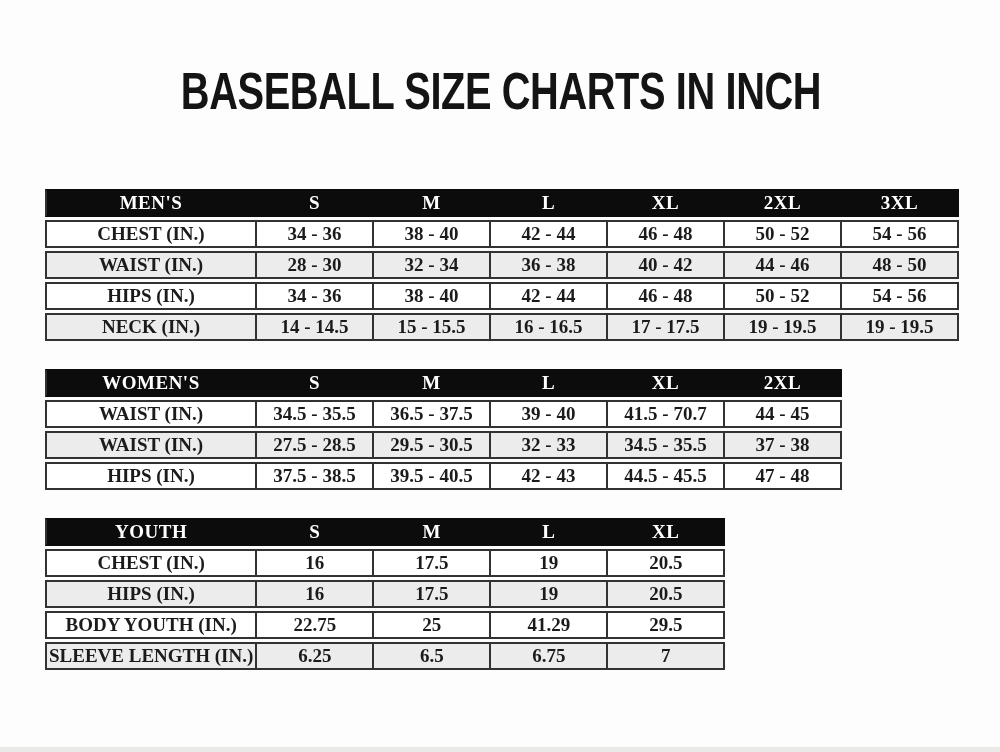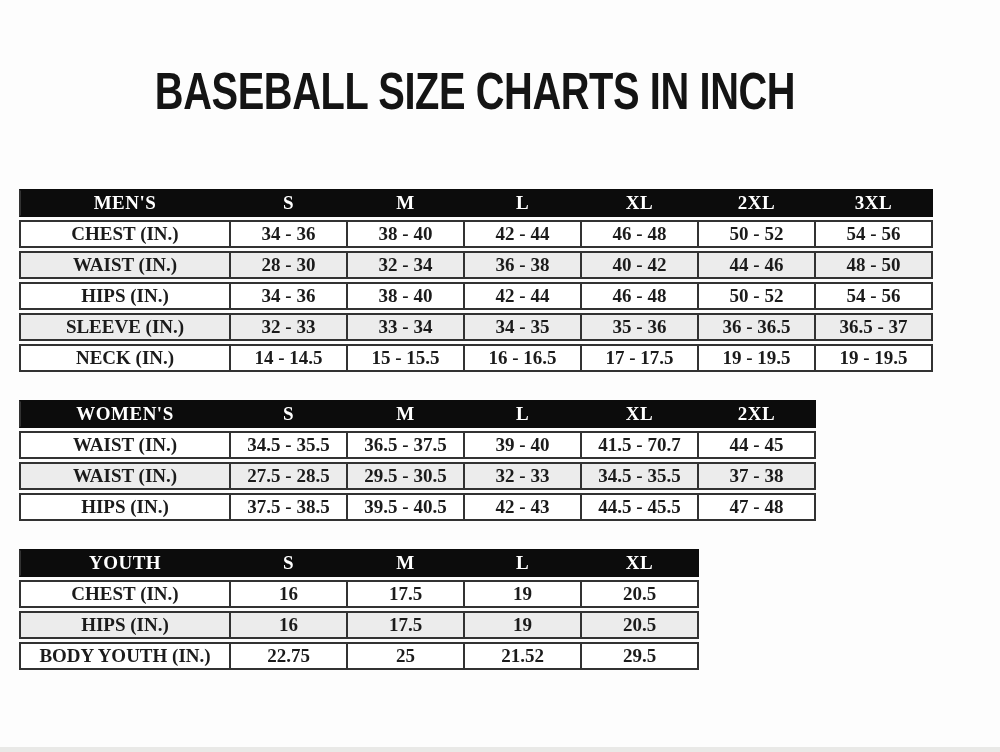--- a/index.html
+++ b/index.html
@@ -11,21 +11,21 @@
     --text: #1b1b1b;
     --page-bg: #fdfdfd;
   }
   * { margin: 0; padding: 0; }
   html, body {
     width: 1000px; height: 752px;
     background: var(--page-bg);
     font-family: "Liberation Sans", sans-serif;
     overflow: hidden; position: relative;
   }
-  .page { padding: 64px 0 0 19px; }
+  .page { padding: 64px 0 0 45px; }
   h1.title {
     width: 912px;
     margin: 0 0 66px 0;
     text-align: center;
     font-size: 51px;
     line-height: 1.1;
     font-weight: bold;
     letter-spacing: -0.5px;
     color: #141414;
     white-space: nowrap;
@@ -120,29 +120,20 @@
           <tr>
             <th>HIPS (IN.)</th>
             <td>34 - 36</td>
             <td>38 - 40</td>
             <td>42 - 44</td>
             <td>46 - 48</td>
             <td>50 - 52</td>
             <td>54 - 56</td>
           </tr>
           <tr>
-            <th>SLEEVE (IN.)</th>
-            <td>32 - 33</td>
-            <td>33 - 34</td>
-            <td>34 - 35</td>
-            <td>35 - 36</td>
-            <td>36 - 36.5</td>
-            <td>36.5 - 37</td>
-          </tr>
-          <tr>
             <th>NECK (IN.)</th>
             <td>14 - 14.5</td>
             <td>15 - 15.5</td>
             <td>16 - 16.5</td>
             <td>17 - 17.5</td>
             <td>19 - 19.5</td>
             <td>19 - 19.5</td>
           </tr>
         </tbody>
       </table>
@@ -225,21 +216,28 @@
             <th>HIPS (IN.)</th>
             <td>16</td>
             <td>17.5</td>
             <td>19</td>
             <td>20.5</td>
           </tr>
           <tr>
             <th>BODY YOUTH (IN.)</th>
             <td>22.75</td>
             <td>25</td>
-            <td>21.52</td>
+            <td>41.29</td>
             <td>29.5</td>
+          </tr>
+          <tr>
+            <th>SLEEVE LENGTH (IN.)</th>
+            <td>6.25</td>
+            <td>6.5</td>
+            <td>6.75</td>
+            <td>7</td>
           </tr>
         </tbody>
       </table>
     </section>
 </main>
 
 <div class="bottom-edge"></div>
 
 </body></html>

